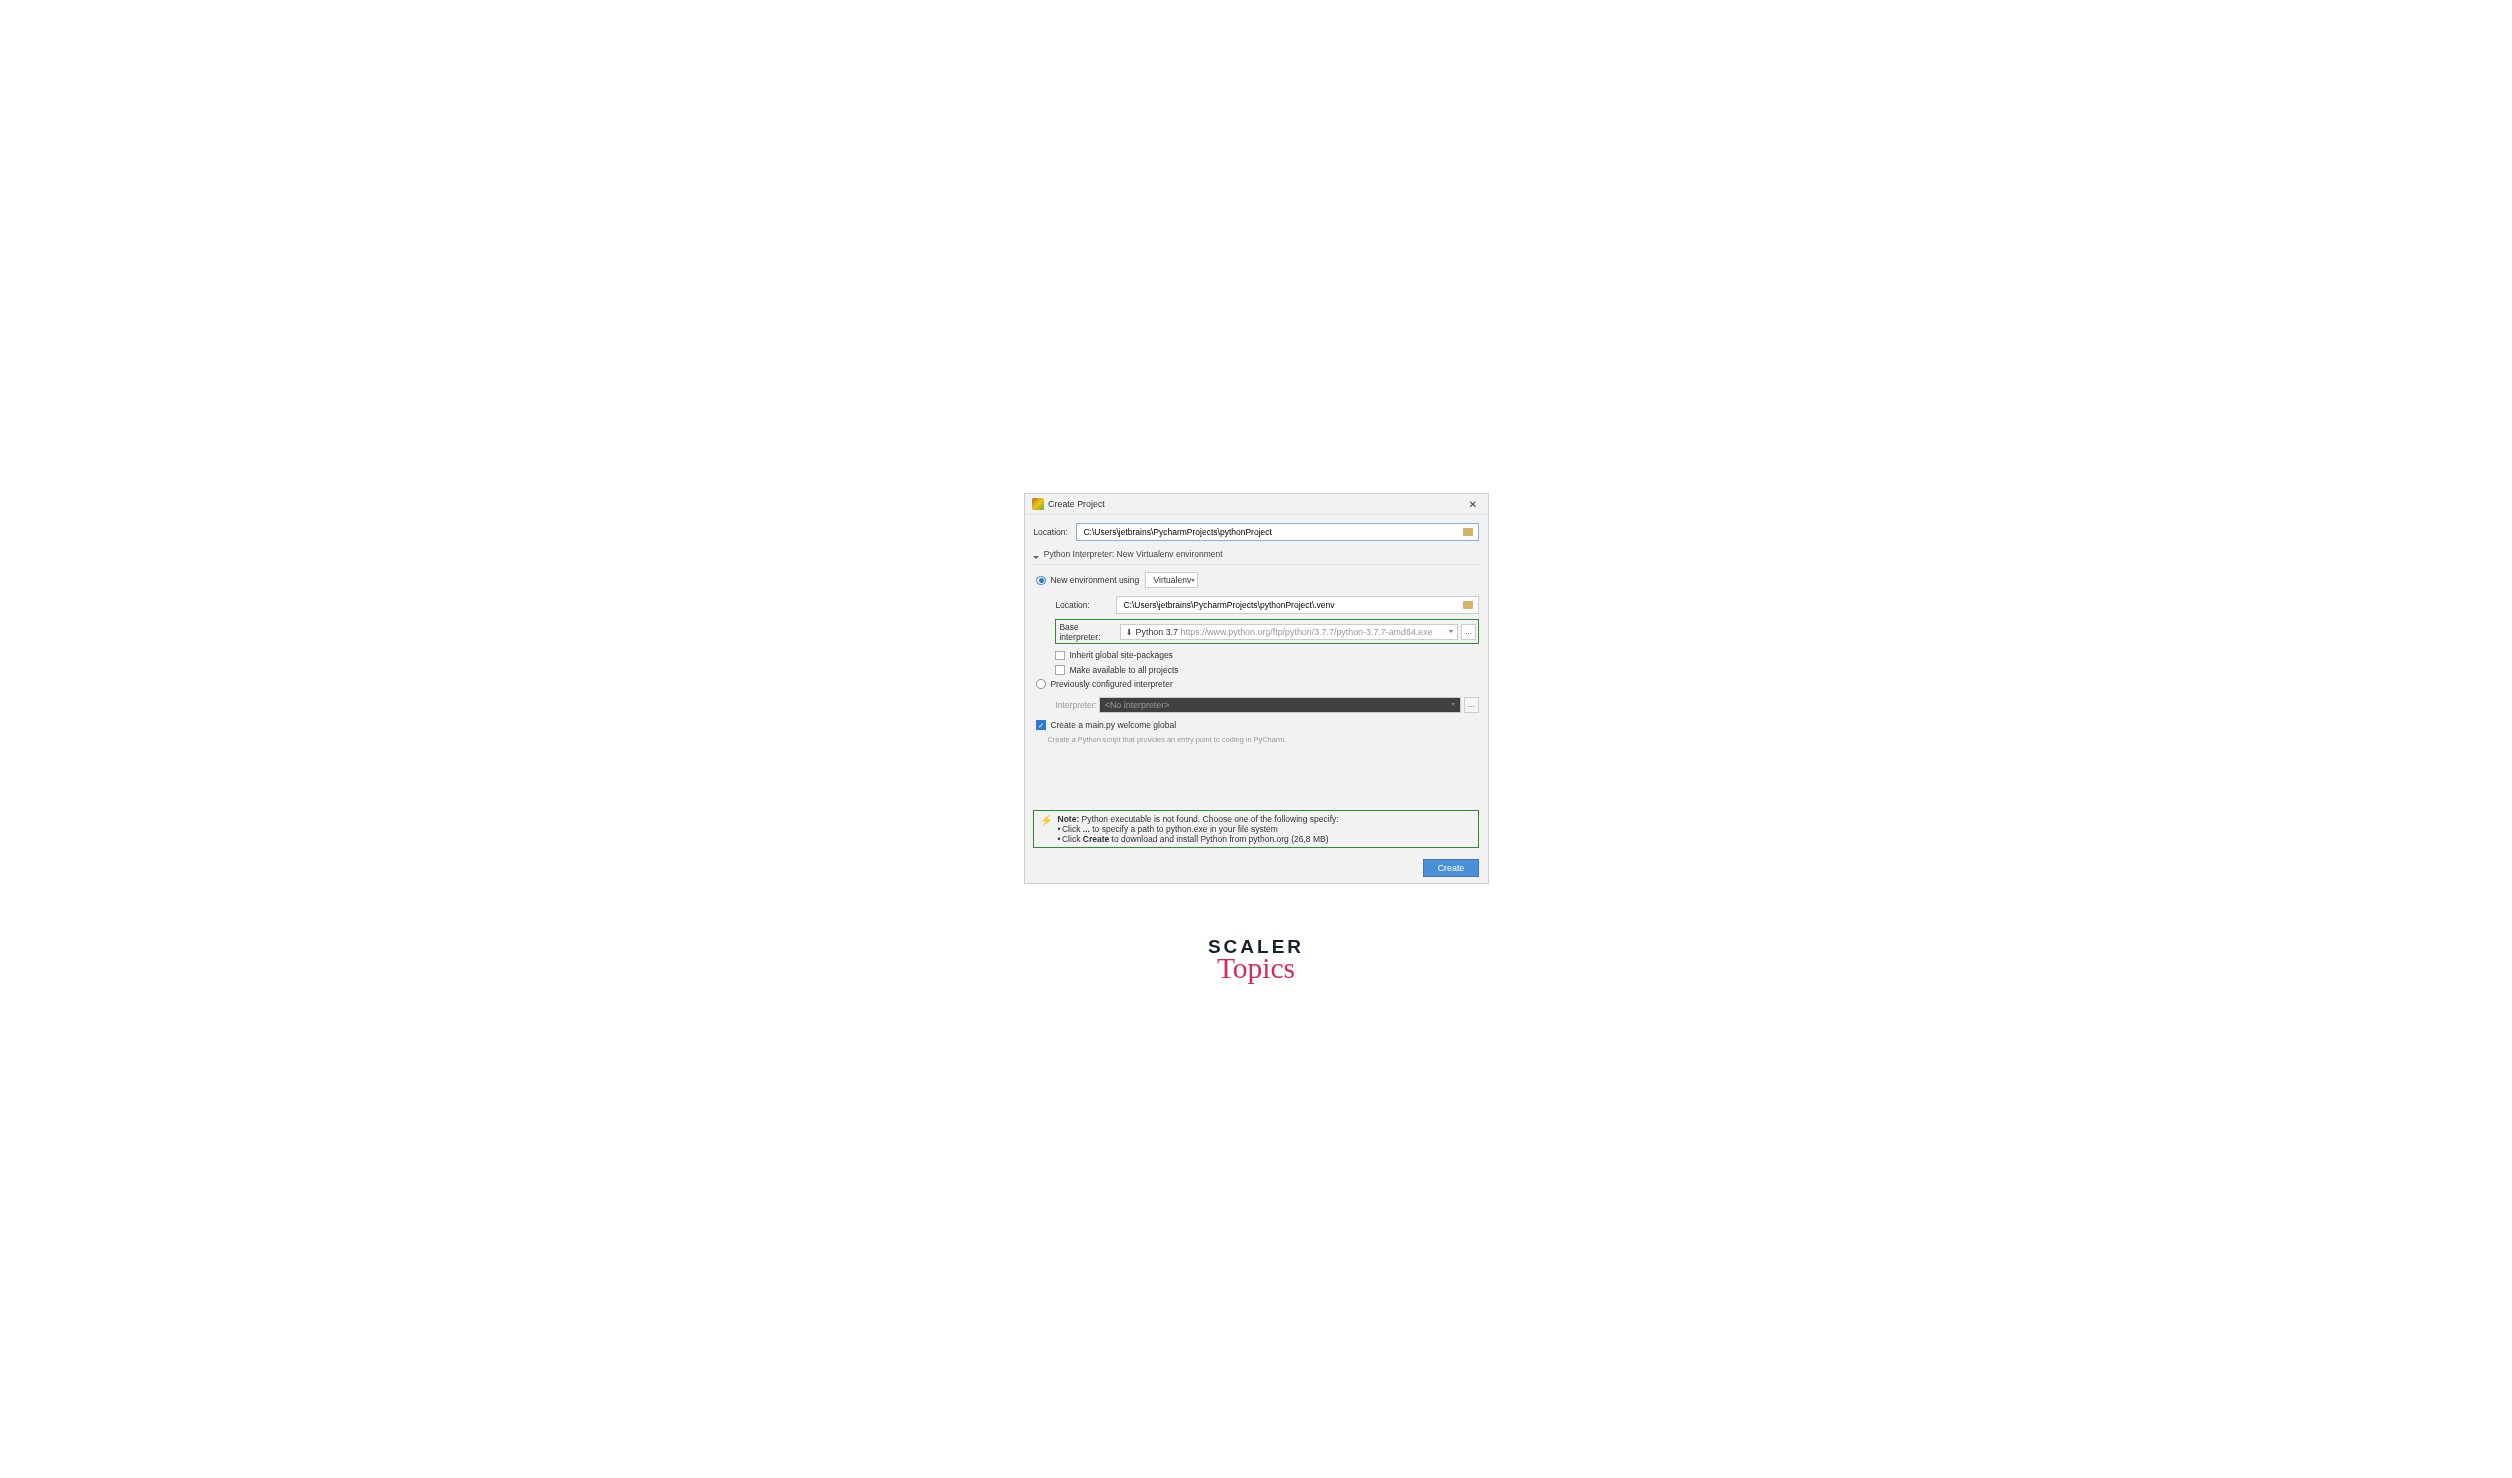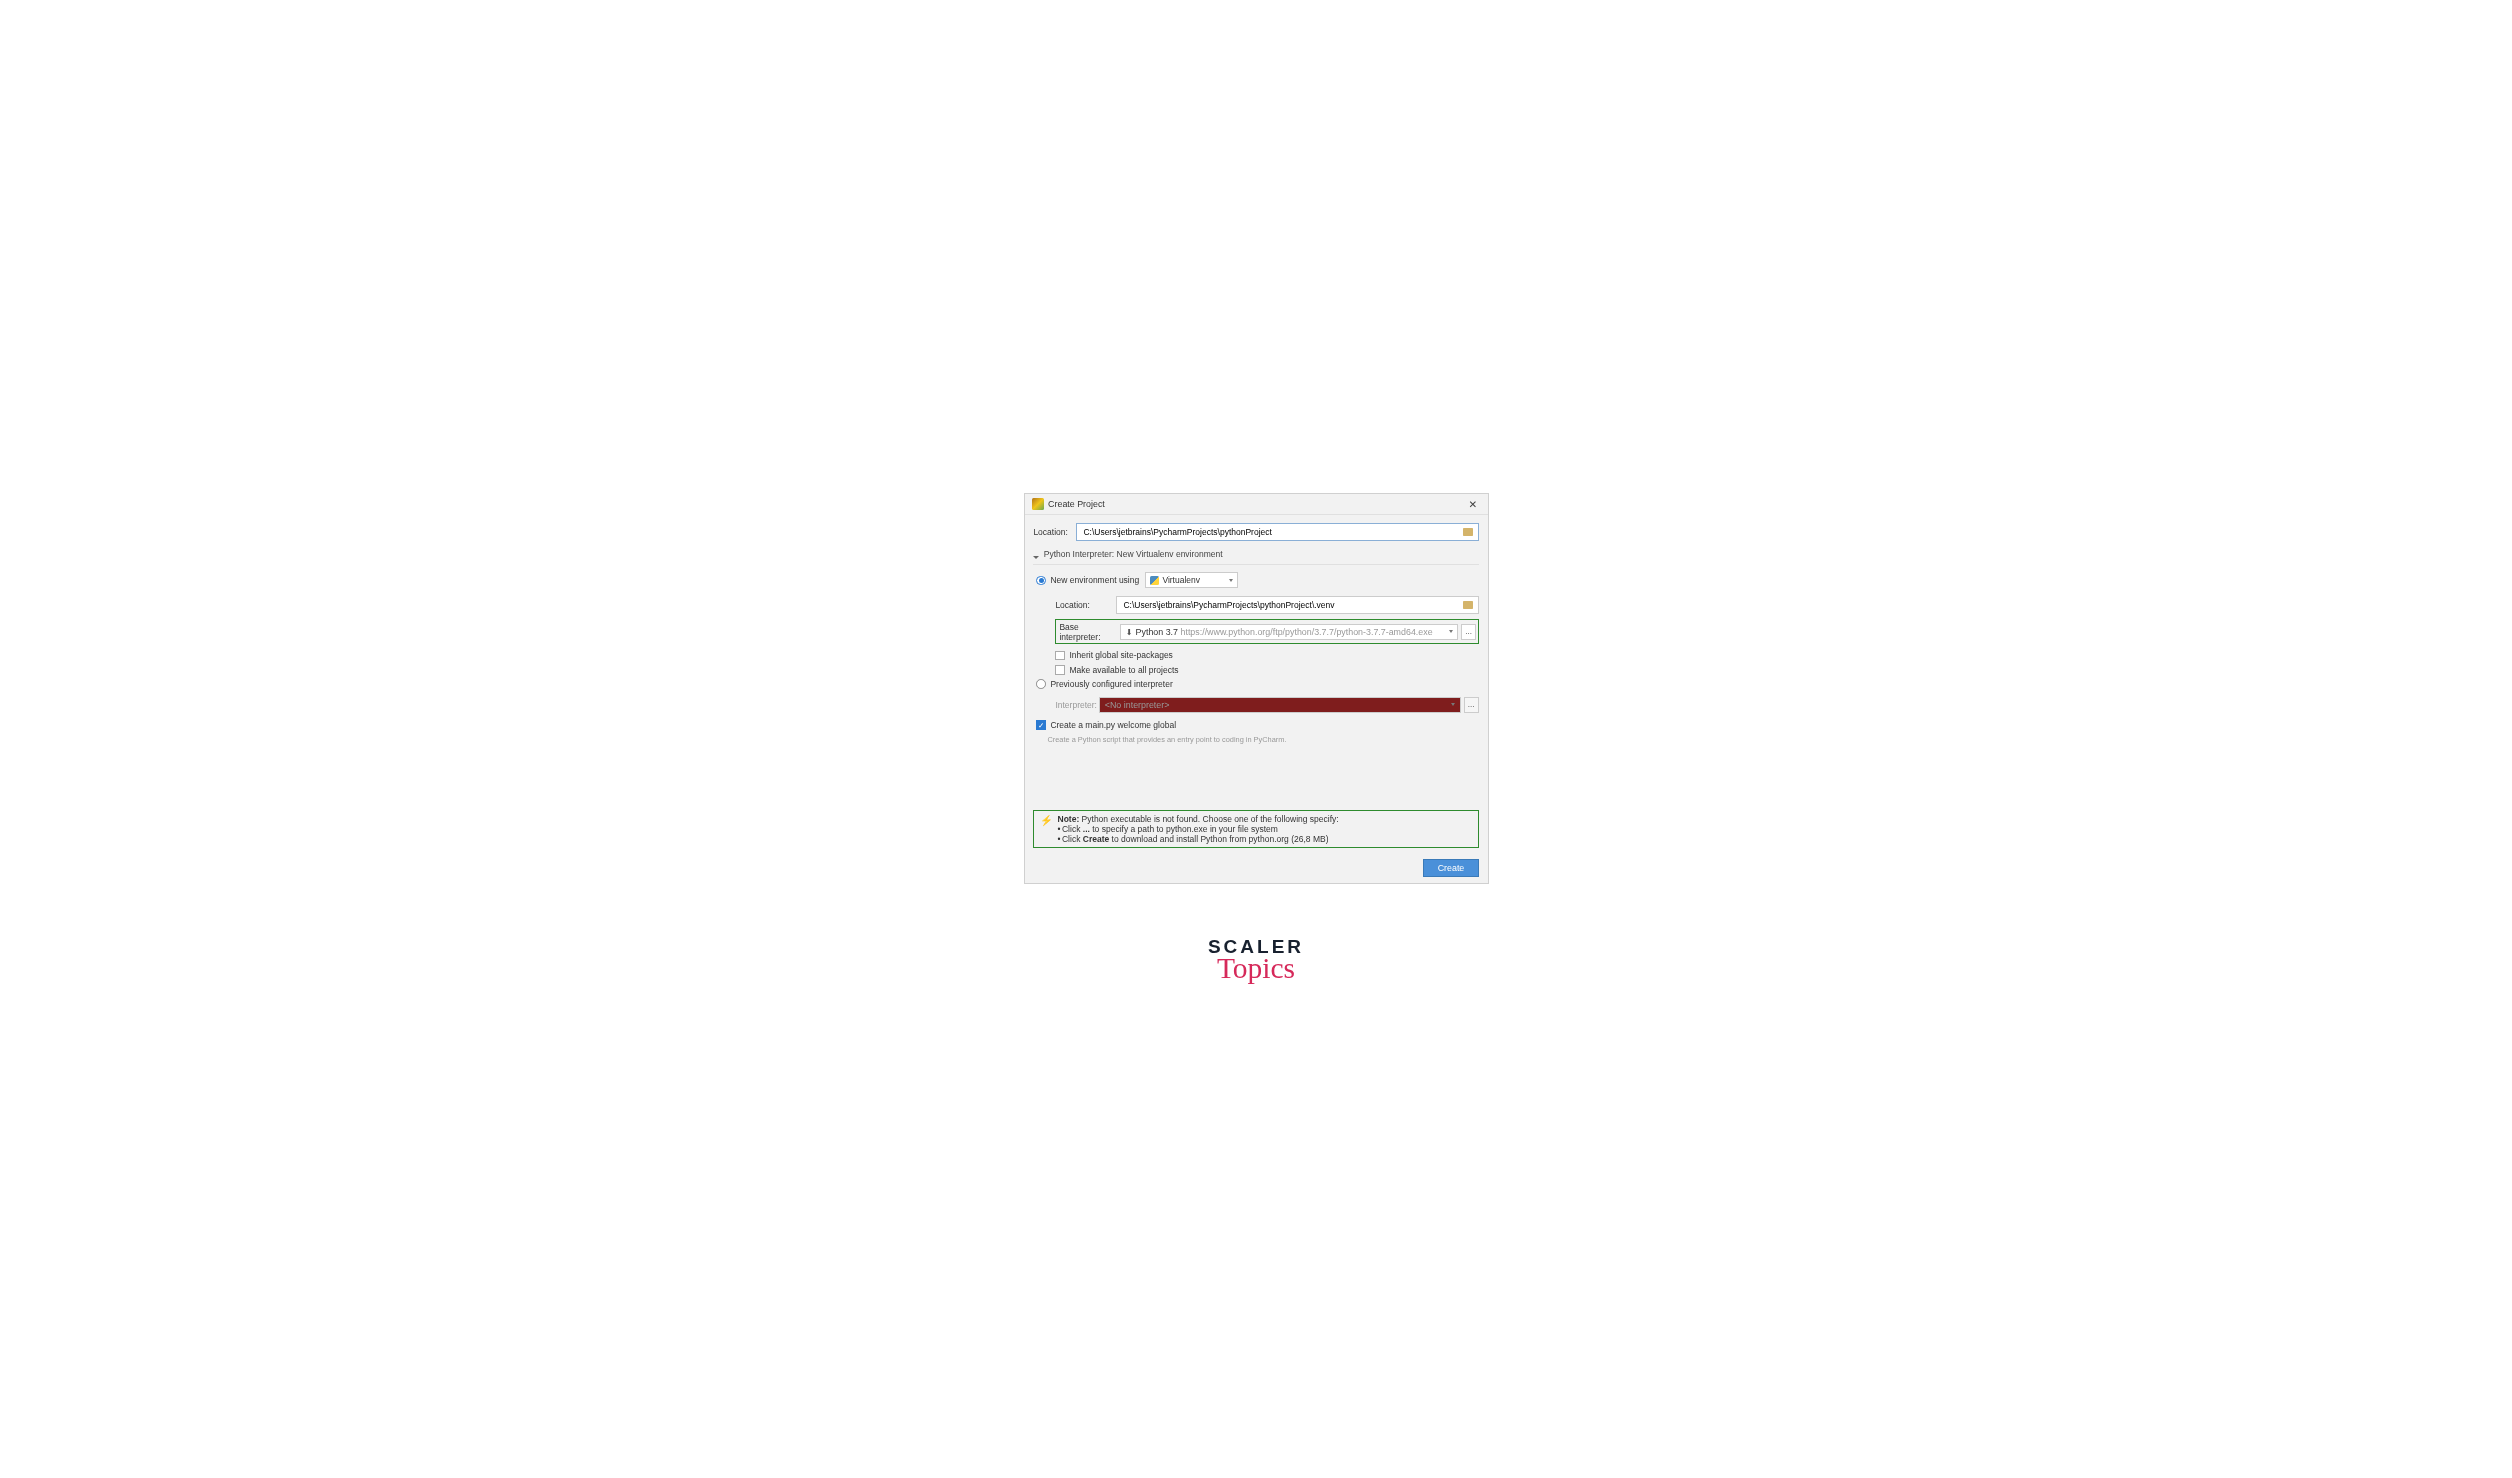--- a/index.html
+++ b/index.html
@@ -112,21 +112,21 @@
     background: #2a7ad2;
   }
   .dd {
     display: flex;
     align-items: center;
     background: #fff;
     border: 0.7px solid #ccc;
     height: 16.3px;
     padding: 0 4.4px;
     margin-left: 5.9px;
-    width: 93px;
+    width: 53px;
     cursor: pointer;
   }
   .py-icon {
     width: 8.9px; height: 8.9px;
     background: linear-gradient(135deg,#4b8bbe 50%, #ffd43b 50%);
     border-radius: 1.5px;
     margin-right: 3px;
   }
   .dd-arrow {
     margin-left: auto;
@@ -278,21 +278,21 @@
       </div>
     </div>
 
     <div class="radio-row" style="margin-left:3px;margin-top:3px">
       <span class="radio"></span>
       <span>Previously configured interpreter</span>
     </div>
 
     <div class="sub-row" style="margin-left:22px">
       <span class="sub-label disabled-text" style="width:44px">Interpreter:</span>
-      <div class="base-dd flex1" style="background:#7f1d1d">
+      <div class="base-dd flex1" style="background:#404040">
         <span class="disabled-text">&lt;No interpreter&gt;</span>
         <span class="dd-arrow" style="margin-left:auto"></span>
       </div>
       <div class="ell-btn" style="background:#f6f6f6">...</div>
     </div>
 
     <div class="chk-row" style="margin-left:3px;margin-top:7.4px">
       <span class="chk checked">✓</span>
       <span>Create a main.py welcome global</span>
     </div>

